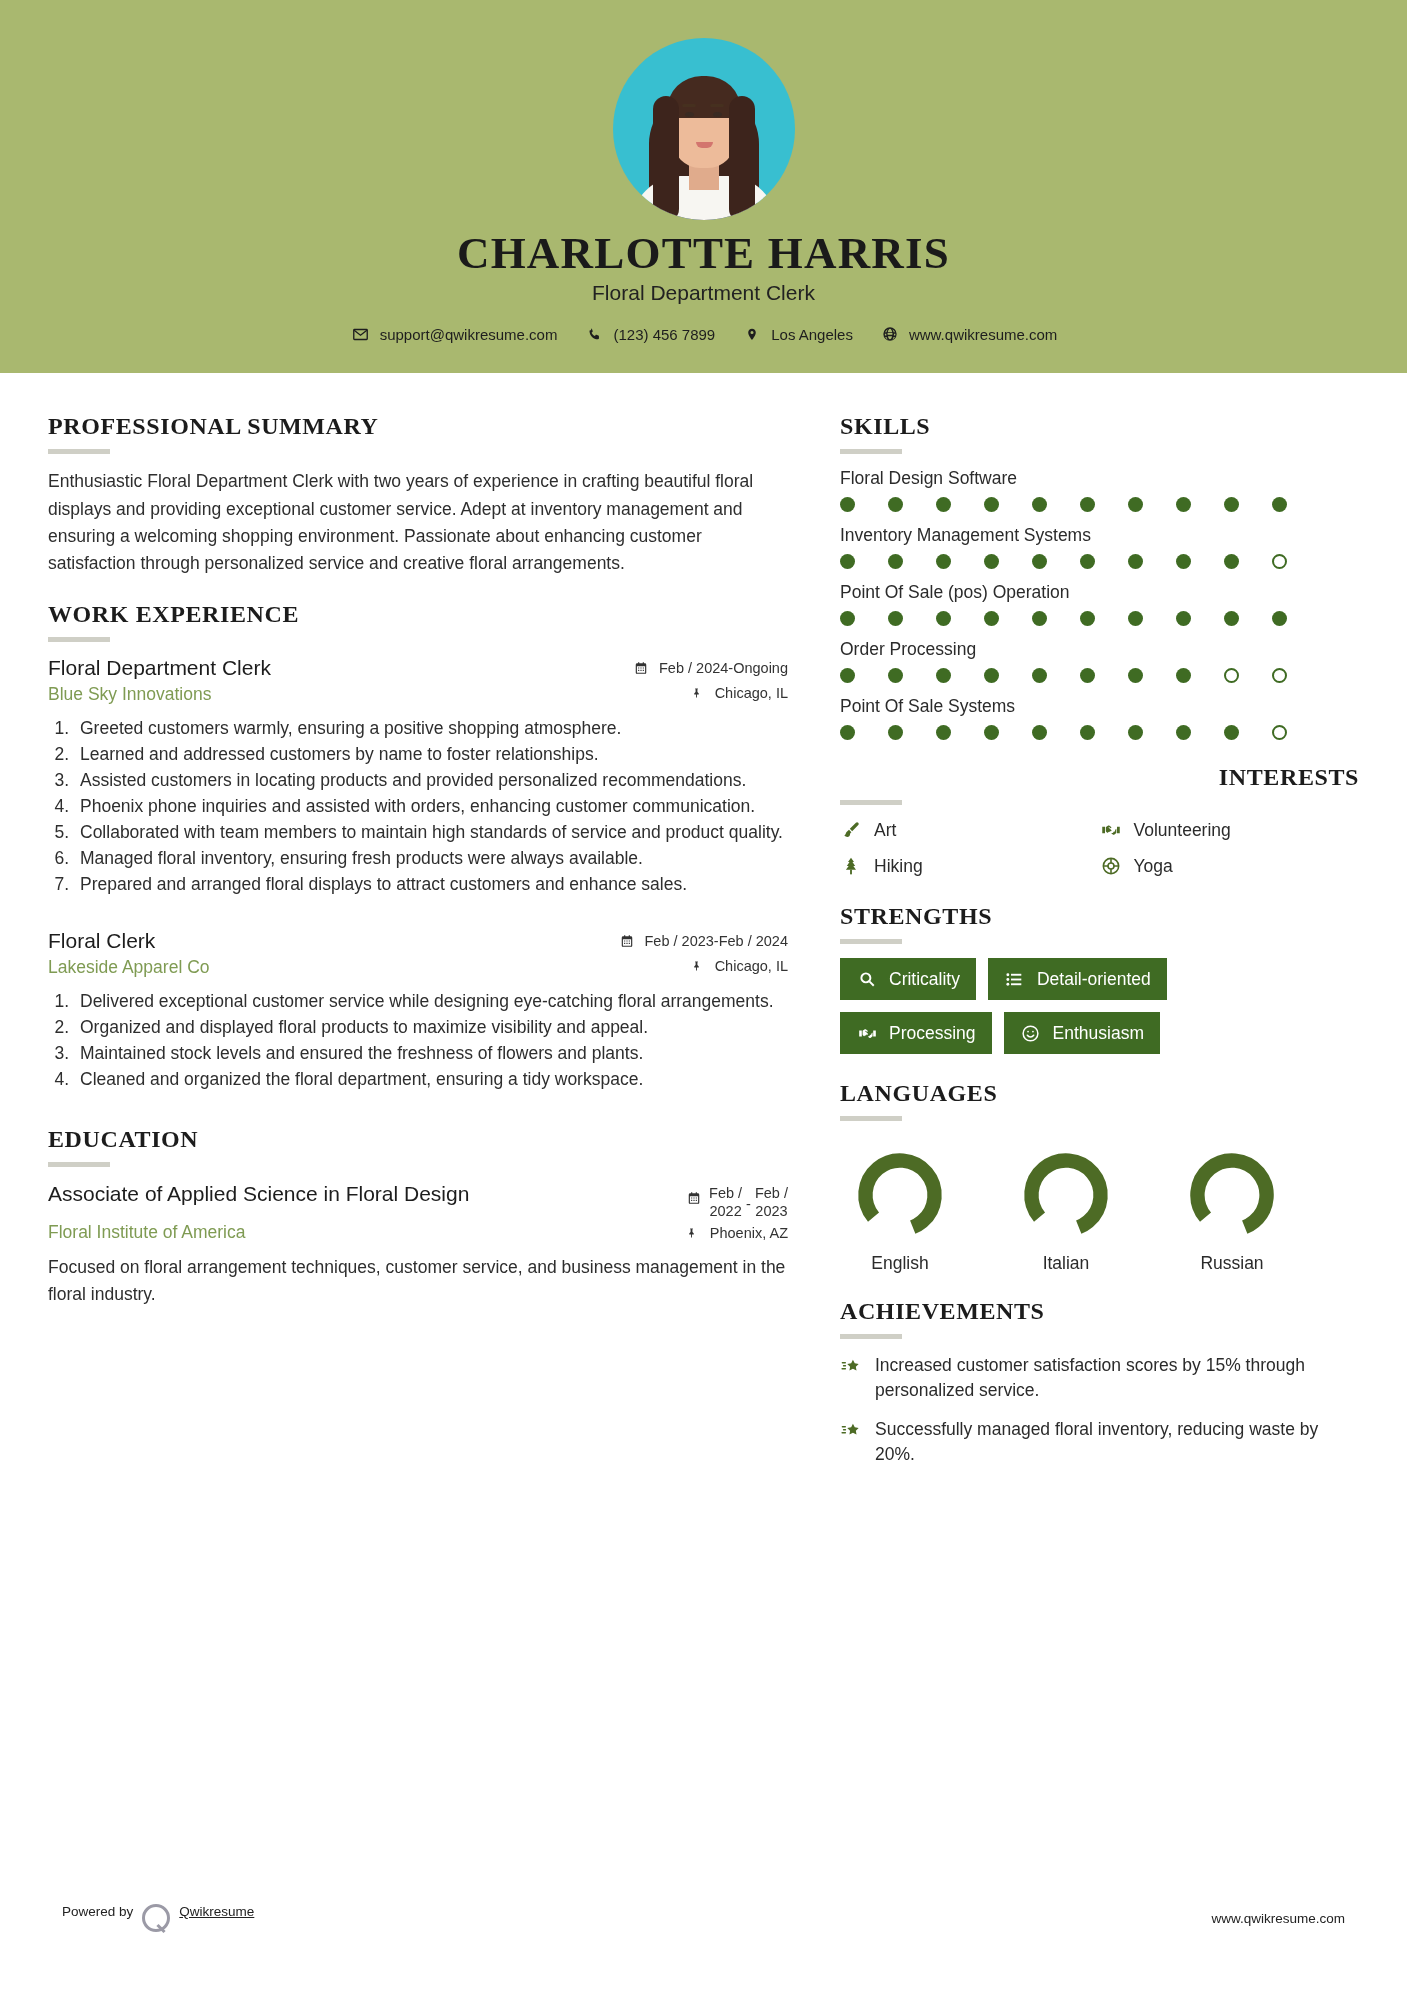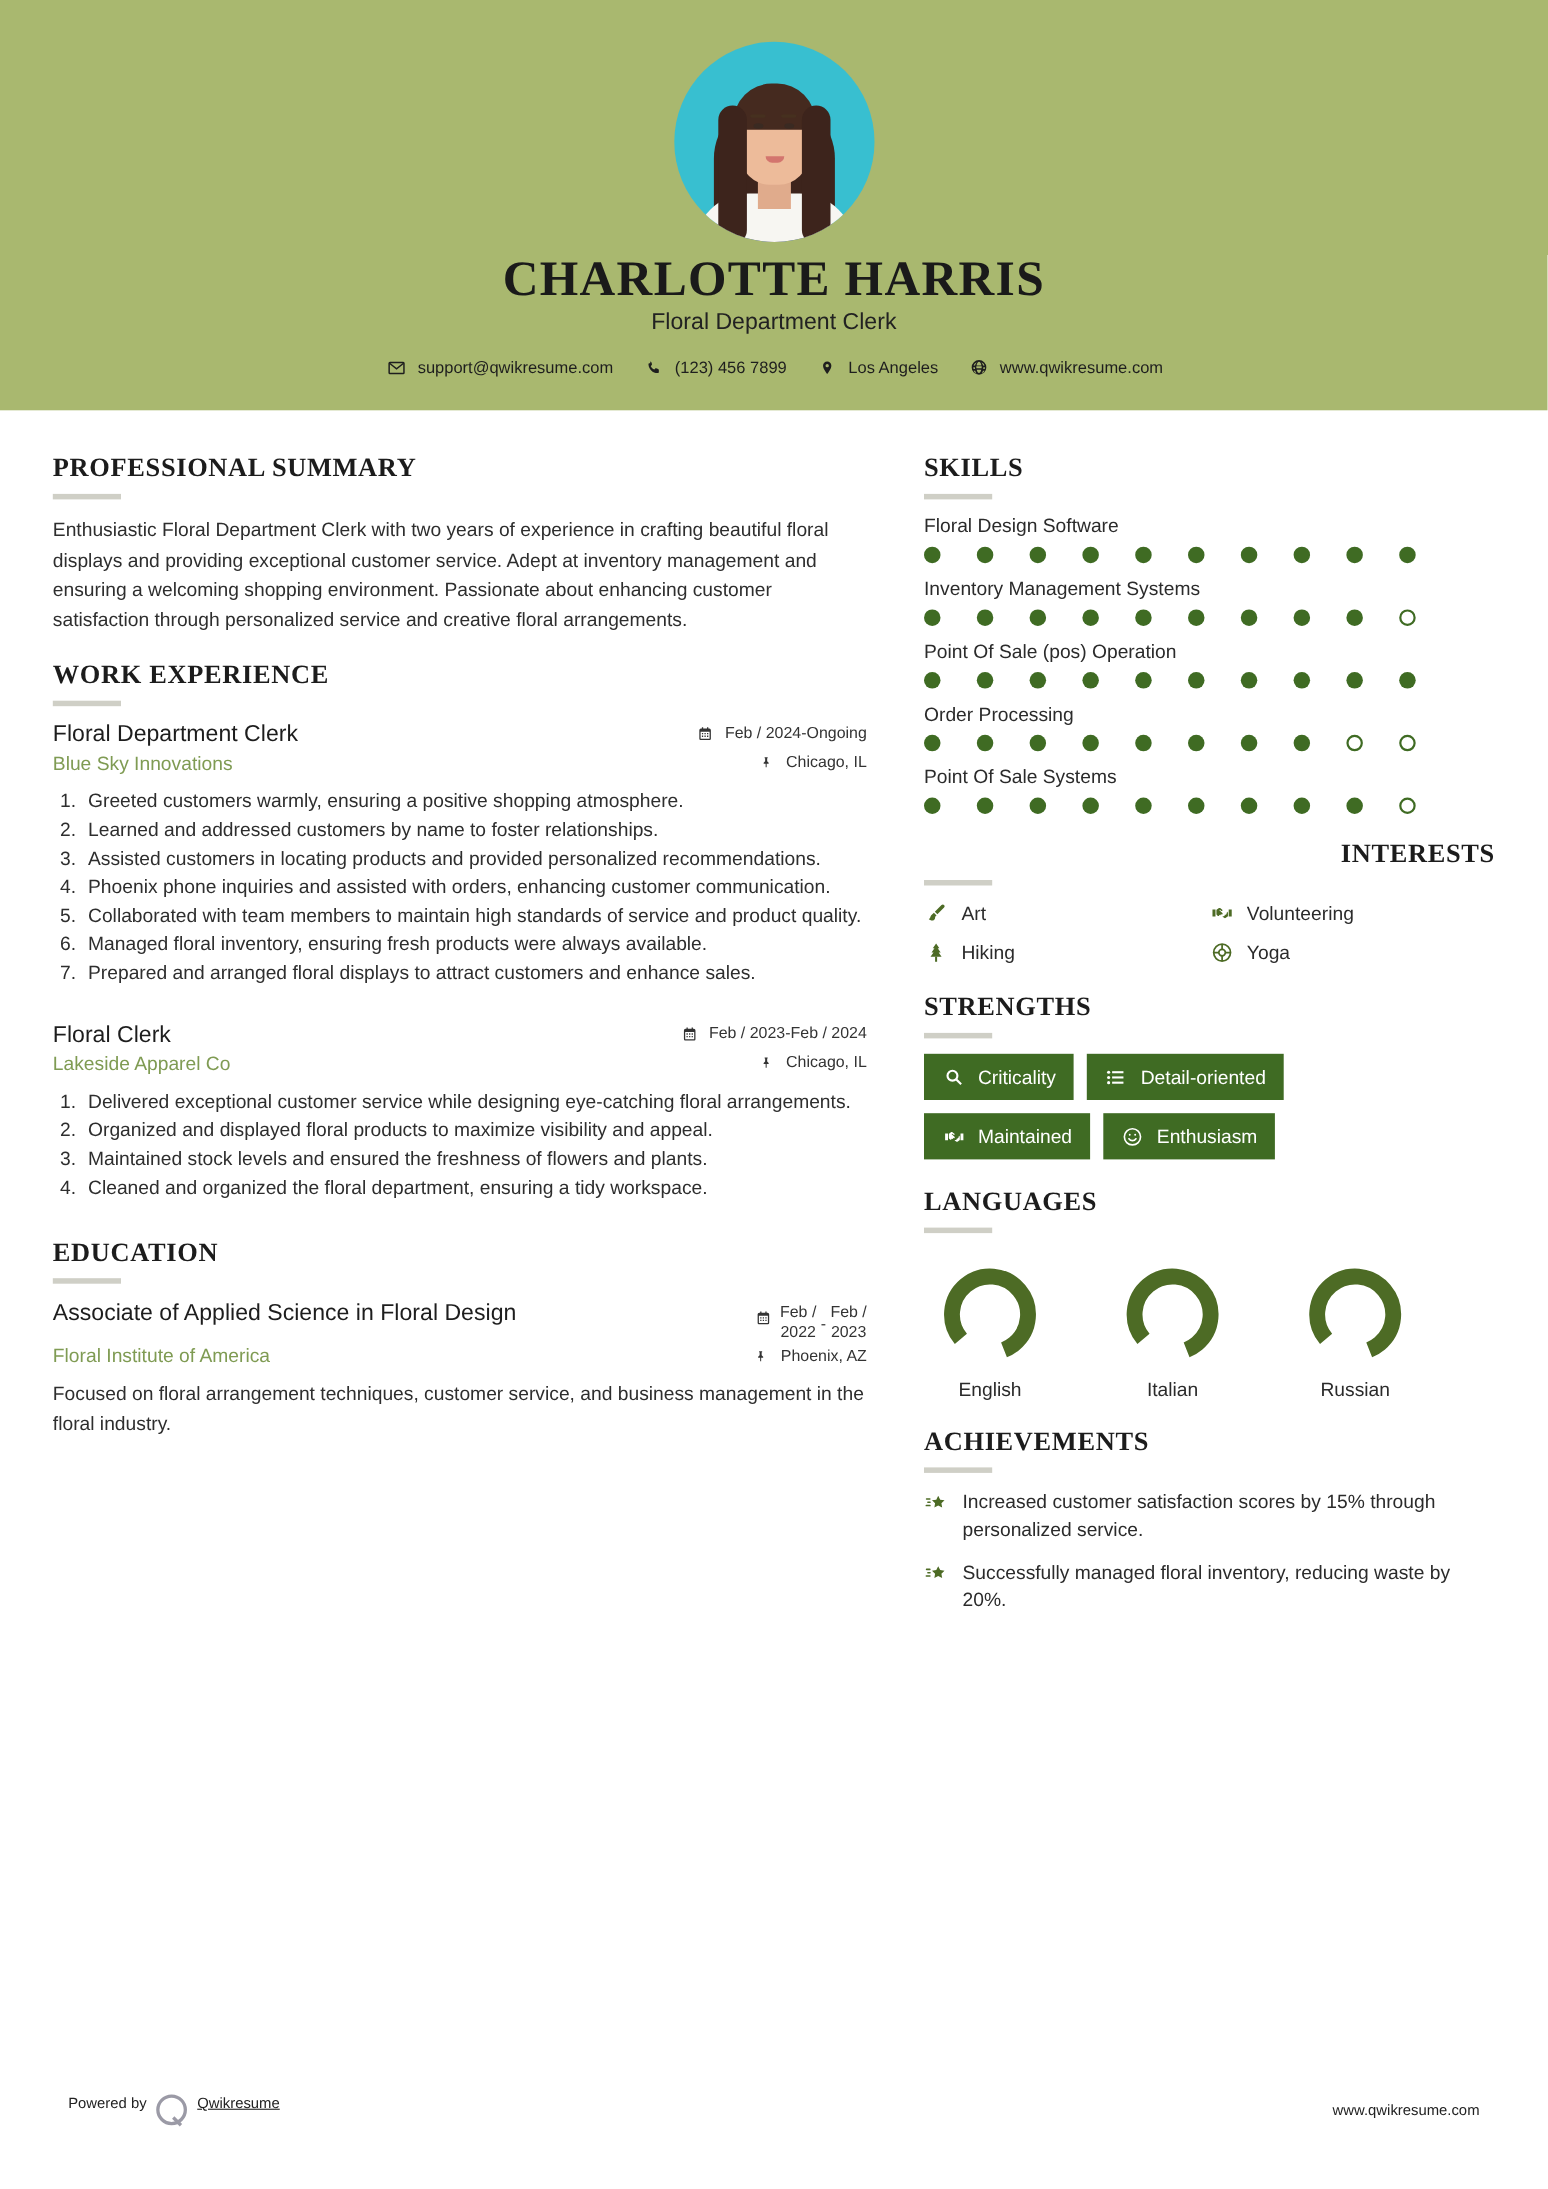--- a/index.html
+++ b/index.html
@@ -657,21 +657,21 @@
             </div>
           </div>
           <div class="str-row">
             <div class="chip">
               <span class="ico">
                 <svg width="21" height="19" viewBox="0 0 24 24" fill="#fff">
                   <path d="M1.5 8.2h3.3v7.6H1.5zM22.5 8.2h-3.3v7.6h3.3z"></path>
                   <path d="M5.6 8.6l2.6-1.8c.6-.4 1.4-.4 2 .1l2 1.6c.3.3.3.8 0 1.1-.3.3-.7.3-1 .1L9.6 8.5l-.6.5 3.3 2.9c.4.4.5 1 .1 1.4-.4.4-1 .4-1.4.1l-.5-.4c.3.4.2 1-.2 1.3-.4.3-.9.3-1.3 0l-.3-.3c.2.4.1.9-.3 1.2-.4.3-.9.2-1.2-.1l-1-1c-.3-.3-.4-.6-.4-1V8.6zM18.4 15.6l-2.3 1.7c-.6.4-1.3.4-1.9 0l-1.6-1.2v-.6c.6.3 1.4.2 1.9-.3.3-.3.5-.8.5-1.2.6.1 1.2-.1 1.6-.6.4-.5.5-1.1.3-1.7.5-.1.9-.4 1.2-.8l.3-.4v5.1z"></path>
                 </svg>
               </span>
-              <span>Maintained</span>
+              <span>Processing</span>
             </div>
             <div class="chip">
               <span class="ico">
                 <svg width="19" height="19" viewBox="0 0 24 24" fill="none" stroke="#fff" stroke-width="1.9">
                   <circle cx="12" cy="12" r="9.3"></circle>
                   <path d="M8 14.2c1 1.5 2.3 2.2 4 2.2s3-.7 4-2.2" stroke-linecap="round"></path>
                   <circle cx="8.9" cy="9.6" r="1.1" fill="#fff" stroke="none"></circle>
                   <circle cx="15.1" cy="9.6" r="1.1" fill="#fff" stroke="none"></circle>
                 </svg>
               </span>

